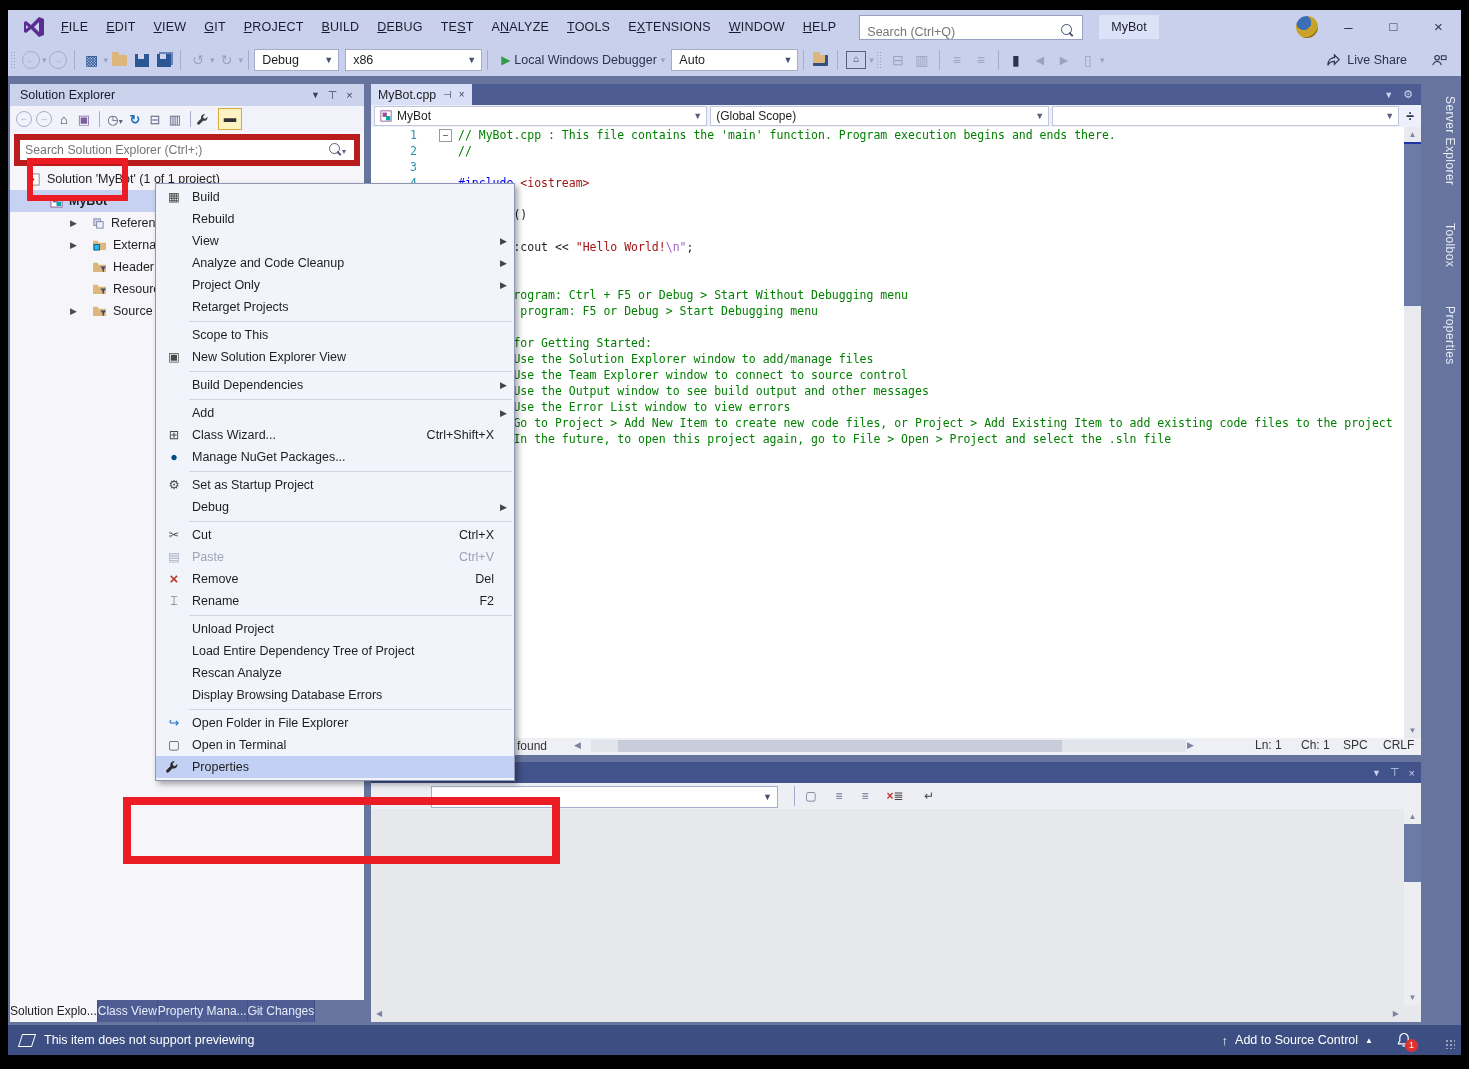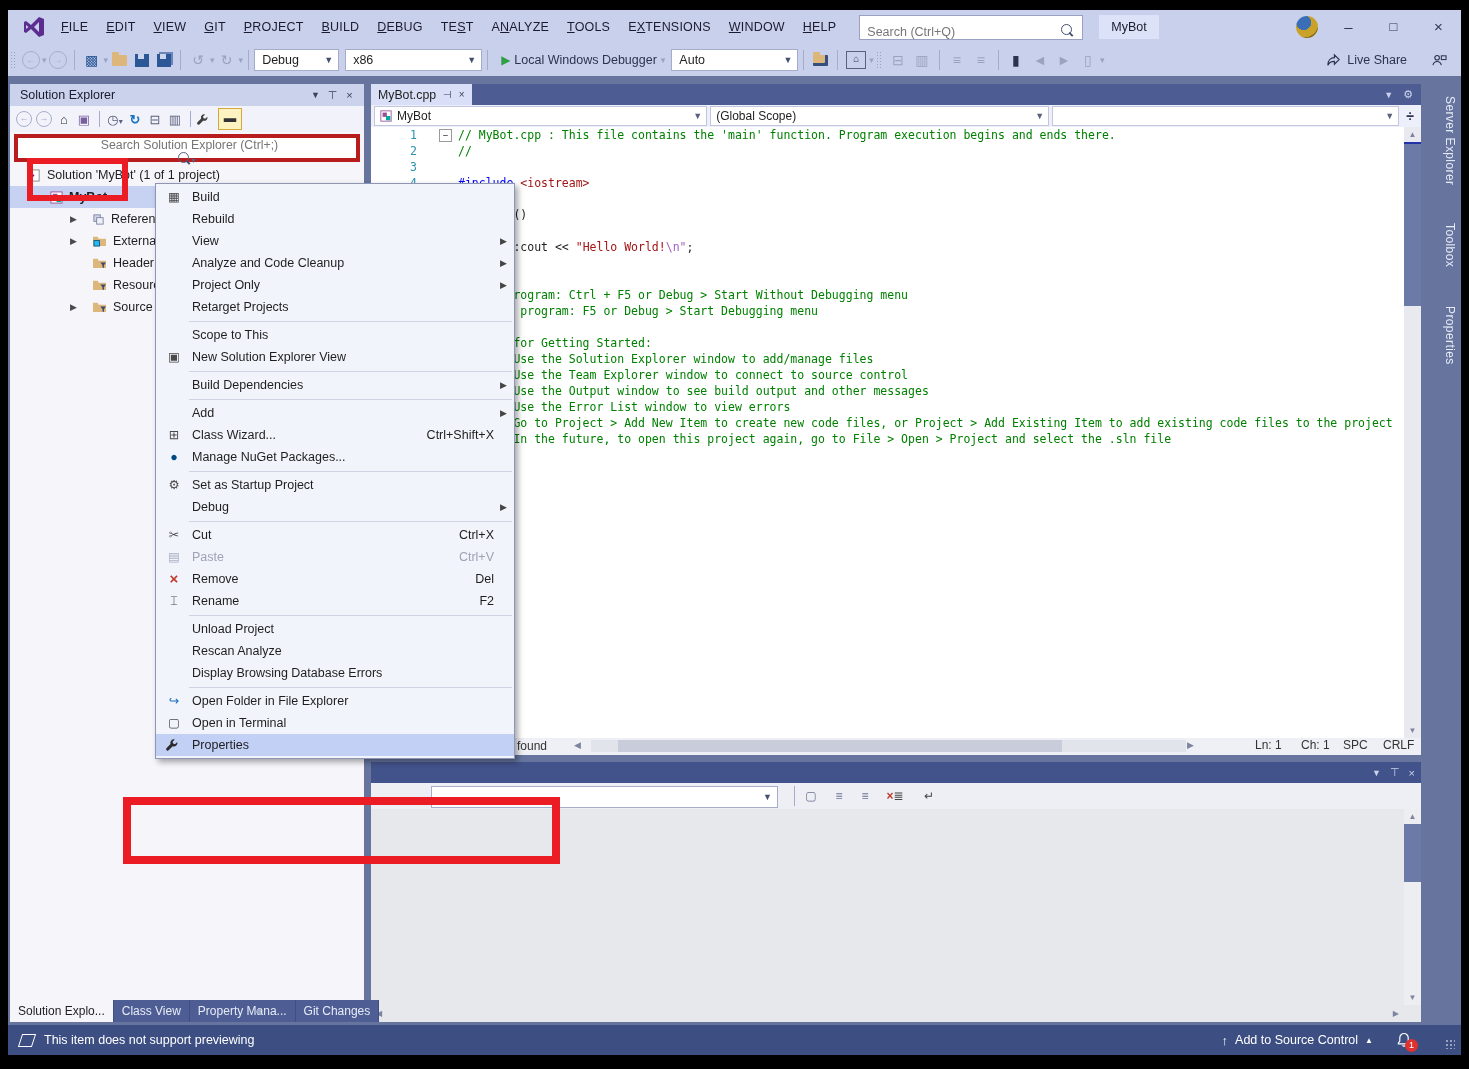--- a/index.html
+++ b/index.html
@@ -35,21 +35,21 @@
   
   .mainbg{left:8px;top:76px;width:1453px;height:949px;background:#66749E;}
   
   .sepanel{left:10px;top:84px;width:354px;height:916px;background:#F6F6FA;font-size:12.5px;color:#1e1e1e;}
   .sehead{height:22px;background:#CBD2EC;display:flex;align-items:center;padding:0 6px;color:#1b1b2f;}
   .sehead .t{flex:1;padding-left:4px;}
   .sehead span.ic{width:17px;text-align:center;color:#3a4158;font-size:11px;}
   .setools{height:26px;display:flex;align-items:center;background:#F2F3FA;padding-left:4px;color:#5a617e;}
   .setools .ic{width:20px;text-align:center;font-size:13px;}
   .showall{border:1px solid #D5A93C;background:#FDF3C2;width:22px;height:20px;text-align:center;line-height:18px;color:#333;margin-left:2px;}
-  .sesearch{margin:2px 4px;height:20px;border:4px solid #b91c1c;background:#fff;display:flex;align-items:center;flex-direction:column;}
+  .sesearch{margin:2px 4px;height:20px;border:6px solid #b91c1c;background:#fff;display:flex;align-items:center;}
   .sesearch .ph{flex:1;color:#767676;padding-left:5px;font-size:12.3px;}
   .tree{position:relative;margin-top:2px;}
   .trow{height:22px;display:flex;align-items:center;position:relative;white-space:nowrap;}
   .trow.sel{background:#C7D2F3;}
   .trow .arr{position:absolute;font-size:9px;color:#4a4a4a;}
   .trow .lbl{font-size:12.5px;}
   .trow .lbl.b{font-weight:bold;}
   .ticon{display:inline-block;margin-right:6px;}
   
   .tabrow{left:371px;top:84px;width:1050px;height:21px;background:#4D5C92;display:flex;}
@@ -80,21 +80,21 @@
   .outcombo{position:absolute;left:60px;top:3px;width:345px;height:20px;background:#fff;border:1px solid #A6ADCB;display:flex;align-items:center;}
   .oicon{width:24px;text-align:center;font-size:12px;}
   .outbody{left:371px;top:809px;width:1050px;height:196px;background:#E7E8EC;}
   .outvscroll{left:1404px;top:809px;width:17px;height:196px;background:#EDEEF2;}
   .outhscroll{left:371px;top:1005px;width:1050px;height:17px;background:#E7E8EC;color:#7d84a0;font-size:8px;}
   
   .rtabs{left:1423px;top:84px;width:38px;height:941px;}
   .rtab{writing-mode:vertical-rl;color:#E7EBF8;font-size:12px;padding:12px 0;text-align:center;width:30px;margin:0 0 14px 4px;letter-spacing:.4px;}
   
   .btabs{left:10px;top:1000px;width:354px;height:22px;display:flex;font-size:12px;}
-  .btab{padding:0 8px;line-height:22px;color:#E7EBF8;background:#4E5E94;border-right:1px solid #3F4F85;white-space:nowrap;}
+  .btab{padding:0 0;line-height:22px;color:#E7EBF8;background:#4E5E94;border-right:1px solid #3F4F85;white-space:nowrap;}
   .btab.active{background:#F6F6FA;color:#1e1e1e;}
   .btabarrow{position:absolute;left:254px;top:1006px;color:#9AA4C4;font-size:9px;}
   
   .statusbar{left:8px;top:1025px;width:1453px;height:30px;background:#3C4E82;color:#fff;font-size:12.5px;display:flex;align-items:center;}
   .previco{width:12px;height:11px;border:1.5px solid #fff;transform:skewX(-18deg);margin:0 10px 0 12px;}
   .srcctl{margin-left:auto;display:flex;align-items:center;gap:7px;}
   .badge{position:absolute;right:-6px;bottom:-4px;background:#E03131;color:#fff;border-radius:50%;width:13px;height:13px;font-size:9px;line-height:13px;text-align:center;}
   .gripbr{width:10px;height:10px;margin:8px 6px 0 26px;background:radial-gradient(#9aa2bf 35%,transparent 36%) 0 0/4px 4px;}
   
   .ctxmenu{left:155px;top:183px;width:358px;background:#F2F4FC;border:1px solid #8E95B5;box-shadow:3px 3px 6px rgba(0,0,0,.35);padding:2px 0;font-size:12.5px;color:#1e1e1e;}
@@ -463,20 +463,21 @@
       <div class="csep"></div>
       <div class="cmi"><span class="ico" style="color: rgb(74, 74, 74);">⚙</span><span>Set as Startup Project</span></div>
       <div class="cmi"><span>Debug</span><span class="sub">▶</span></div>
       <div class="csep"></div>
       <div class="cmi"><span class="ico" style="color: rgb(74, 74, 74);">✂</span><span>Cut</span><span class="sc">Ctrl+X</span></div>
       <div class="cmi dis"><span class="ico" style="color: rgb(170, 176, 198);">▤</span><span>Paste</span><span class="sc">Ctrl+V</span></div>
       <div class="cmi"><span class="ico" style="color: rgb(192, 57, 43); font-weight: bold; font-size: 15px;">×</span><span>Remove</span><span class="sc">Del</span></div>
       <div class="cmi"><span class="ico" style="color: rgb(74, 74, 74);">⌶</span><span>Rename</span><span class="sc">F2</span></div>
       <div class="csep"></div>
       <div class="cmi"><span>Unload Project</span></div>
+      <div class="cmi"><span>Load Entire Dependency Tree of Project</span></div>
       <div class="cmi"><span>Rescan Analyze</span></div>
       <div class="cmi"><span>Display Browsing Database Errors</span></div>
       <div class="csep"></div>
       <div class="cmi"><span class="ico" style="color: rgb(27, 112, 192);">↪</span><span>Open Folder in File Explorer</span></div>
       <div class="cmi"><span class="ico" style="color: rgb(74, 74, 74);">▢</span><span>Open in Terminal</span></div>
       <div class="cmi hl"><span class="ico">
           <svg width="14" height="14" viewBox="0 0 16 16" style="margin-top:4px">
             <path d="M11.2 1.7a4 4 0 0 0-4.9 5.2L1.6 11.6a1.8 1.8 0 0 0 2.5 2.5l4.7-4.7a4 4 0 0 0 5.2-4.9L11.4 7.1l-2.1-.7-.7-2.1 2.6-2.6z" fill="#2b2b2b"></path>
           </svg>
         </span><span>Properties</span></div>

